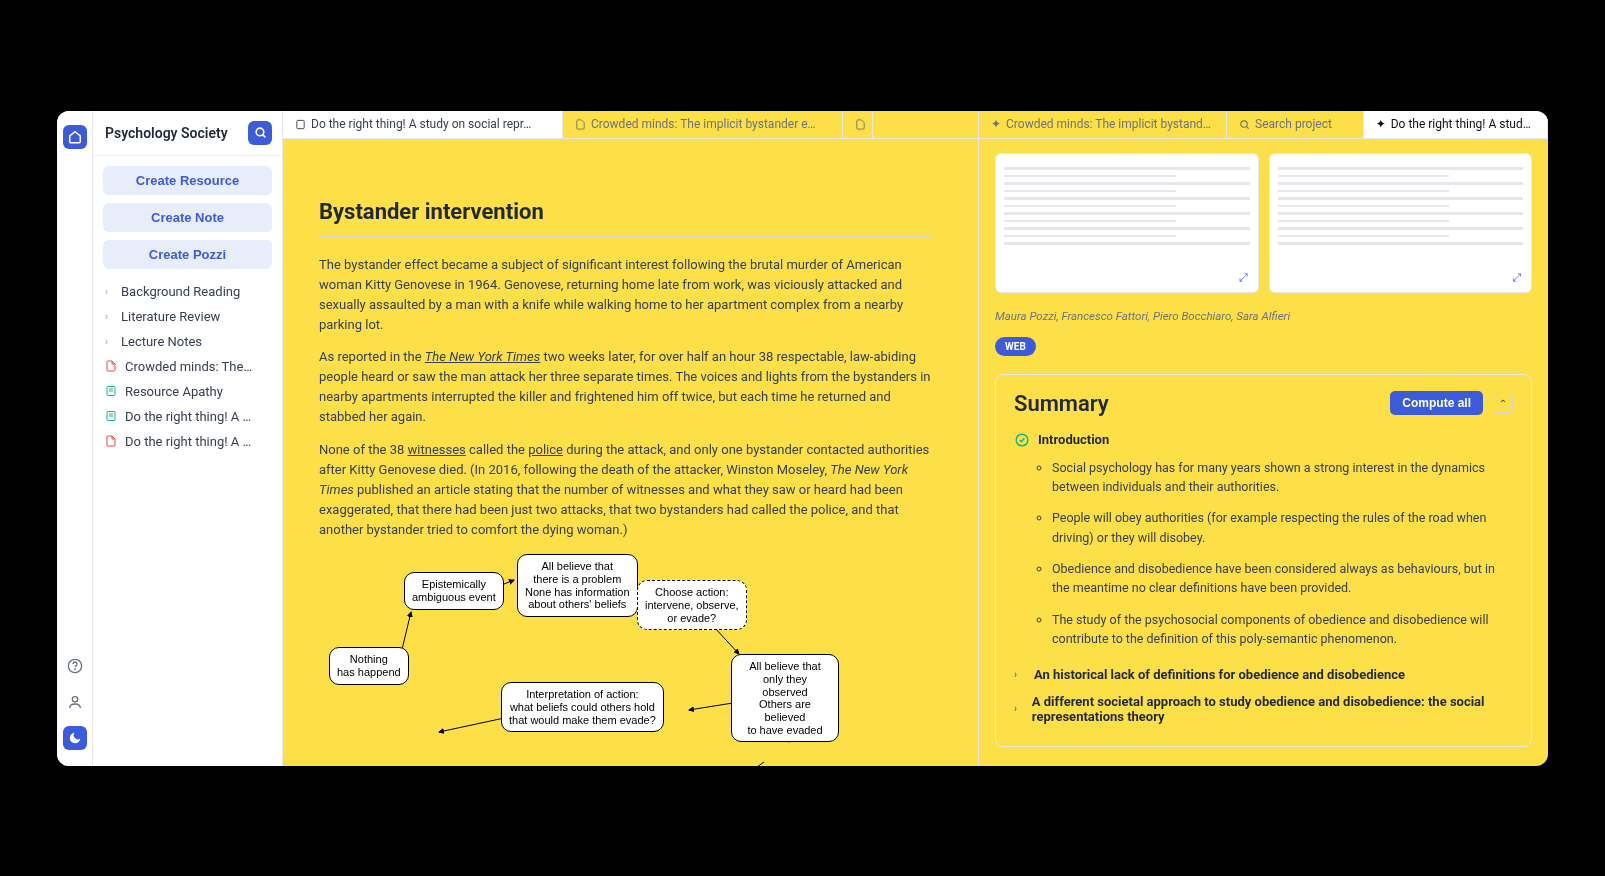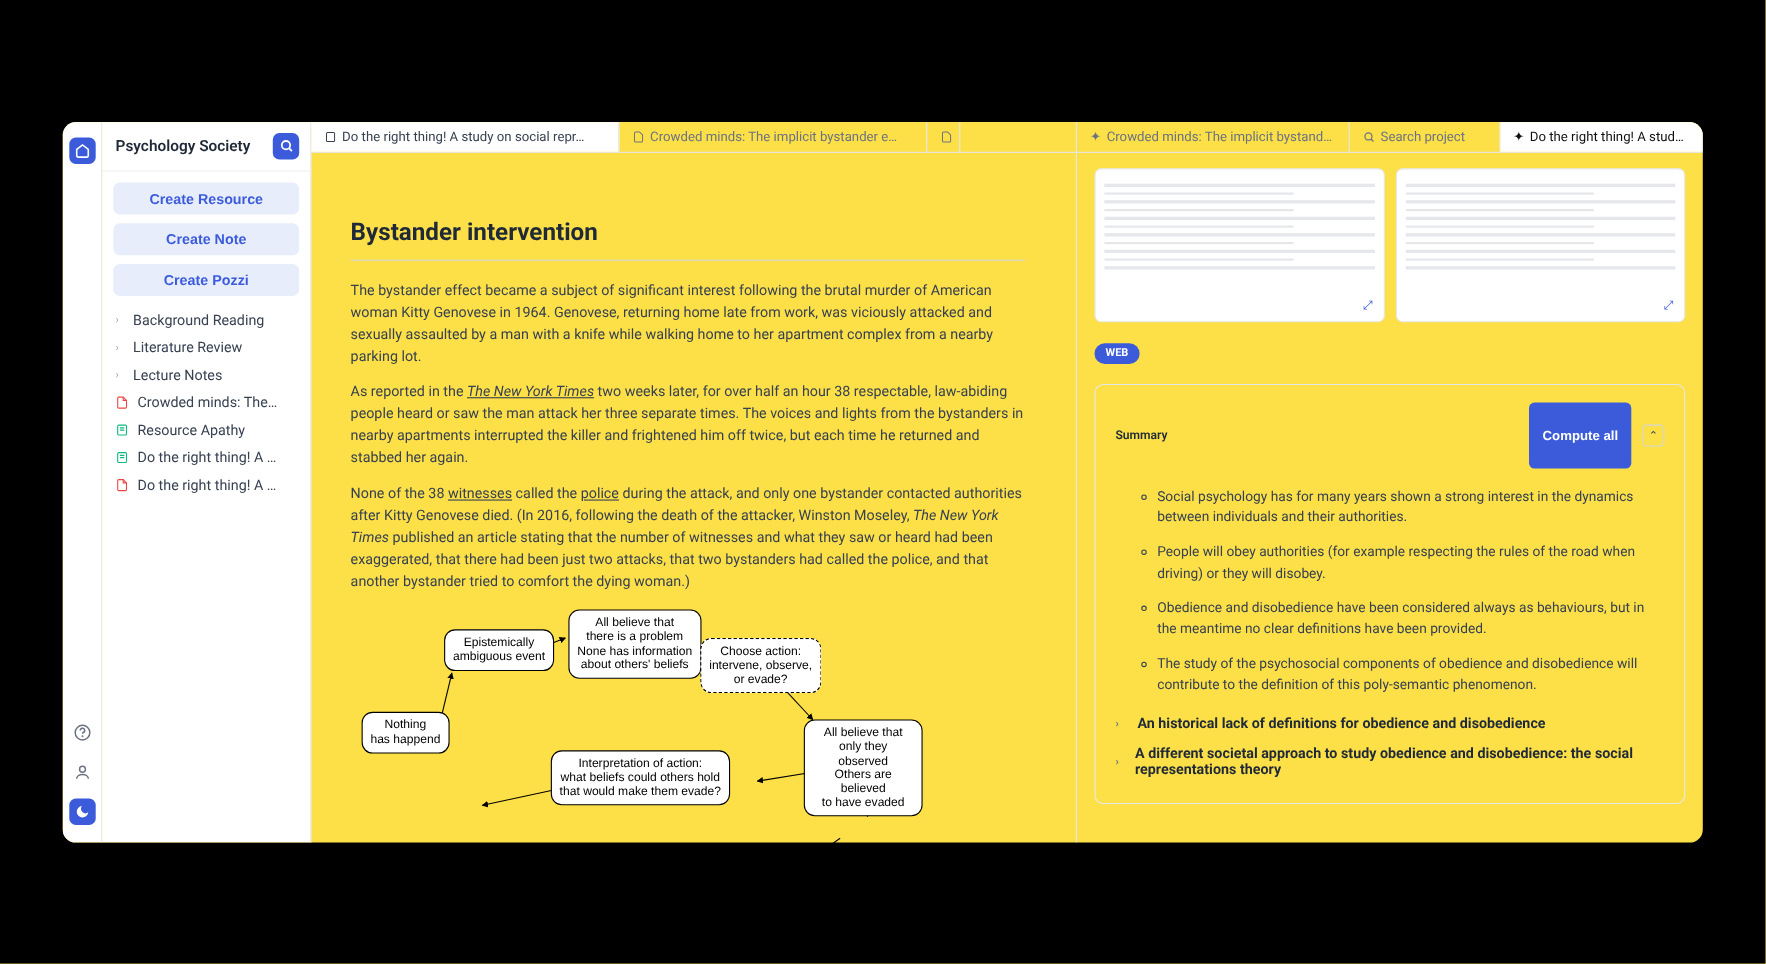--- a/index.html
+++ b/index.html
@@ -119,25 +119,25 @@
 .paper-title { font-size:17px; font-weight:600; color:#1f2937; line-height:1.4; margin-bottom:6px; }
 .paper-authors { font-size:11.5px; font-style: italic; color:#6b7280; margin-bottom:12px; }
 .badge {
   display:inline-block; background:#3b5bdb; color:#fff; font-size:10px; font-weight:700;
   padding:4px 10px; border-radius:12px;
 }
 .card {
   margin-top:18px; border:1px solid #e5e7eb; border-radius:8px; padding:16px 18px;
 }
 .card-head { display:flex; align-items:center; justify-content:space-between; margin-bottom:16px; }
-.card-title { font-size:11px; font-weight:600; color:#1f2937; }
+.card-title { font-size:22px; font-weight:600; color:#1f2937; }
 .card-head-actions { display:flex; align-items:center; gap:10px; }
 .compute-btn {
   background:#3b5bdb; color:#fff; border:none; border-radius:5px; font-size:12px;
-  font-weight:600; padding:23px 12px; cursor:pointer;
+  font-weight:600; padding:5px 12px; cursor:pointer;
 }
 .chev-btn { width:20px; height:20px; display:flex; align-items:center; justify-content:center; color:#374151; border:1px solid #d1d5db; border-radius:4px; font-size:10px; }
 .sec-head { display:flex; align-items:center; gap:8px; font-size:13px; font-weight:700; color:#1f2937; margin:8px 0 10px; }
 .check-ic { color:#10b981; width:16px; height:16px; display:inline-flex; align-items:center; justify-content:center; }
 .bullets { list-style: circle; padding-left:38px; }
 .bullets li { font-size:12.5px; color:#374151; line-height:1.55; margin-bottom:12px; }
 .collapsed-sec { display:flex; align-items:center; gap:8px; font-size:13px; font-weight:700; color:#1f2937; padding:6px 0; }
 .collapsed-sec .chev-r { color:#6b7280; font-size:10px; width:12px; }
 svg { display:block; }
 </style>
@@ -364,29 +364,39 @@
                 <div class="thumb-row thin"></div>
                 <div class="thumb-row"></div>
                 <div class="thumb-row thin"></div>
                 <div class="thumb-row"></div>
                 <div class="thumb-row thin"></div>
                 <div class="thumb-row"></div>
             </div>
             <div class="thumb-expand">⤢</div>
           </div>
         </div>
+        <div class="paper-authors">Maura Pozzi, Francesco Fattori, Piero Bocchiaro, Sara Alfieri</div>
         <span class="badge">WEB</span>
 
         <div class="card">
           <div class="card-head">
             <div class="card-title">Summary</div>
             <div class="card-head-actions">
               <button class="compute-btn">Compute all</button>
               <div class="chev-btn">⌃</div>
             </div>
+          </div>
+          <div class="sec-head">
+            <span class="check-ic">
+                <svg width="14" height="14" viewBox="0 0 24 24" fill="none" stroke="currentColor" stroke-width="2.5">
+                  <circle cx="12" cy="12" r="10"></circle>
+                  <path d="m8 12 3 3 5-6"></path>
+                </svg>
+              </span>
+            <span>Introduction</span>
           </div>
           <ul class="bullets">
             <li>Social psychology has for many years shown a strong interest in the dynamics between individuals and their authorities.</li>
             <li>People will obey authorities (for example respecting the rules of the road when driving) or they will disobey.</li>
             <li>Obedience and disobedience have been considered always as behaviours, but in the meantime no clear definitions have been provided.</li>
             <li>The study of the psychosocial components of obedience and disobedience will contribute to the definition of this poly-semantic phenomenon.</li>
           </ul>
           <div class="collapsed-sec">
             <span class="chev-r">›</span>
             <span>An historical lack of definitions for obedience and disobedience</span>

